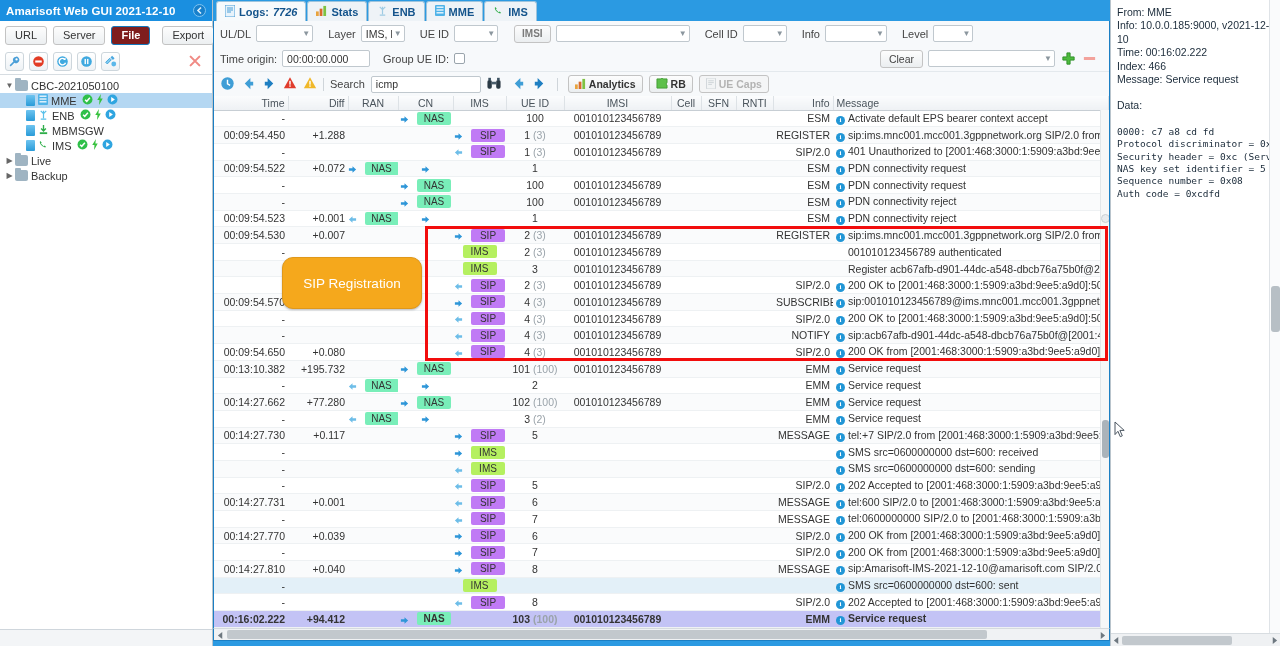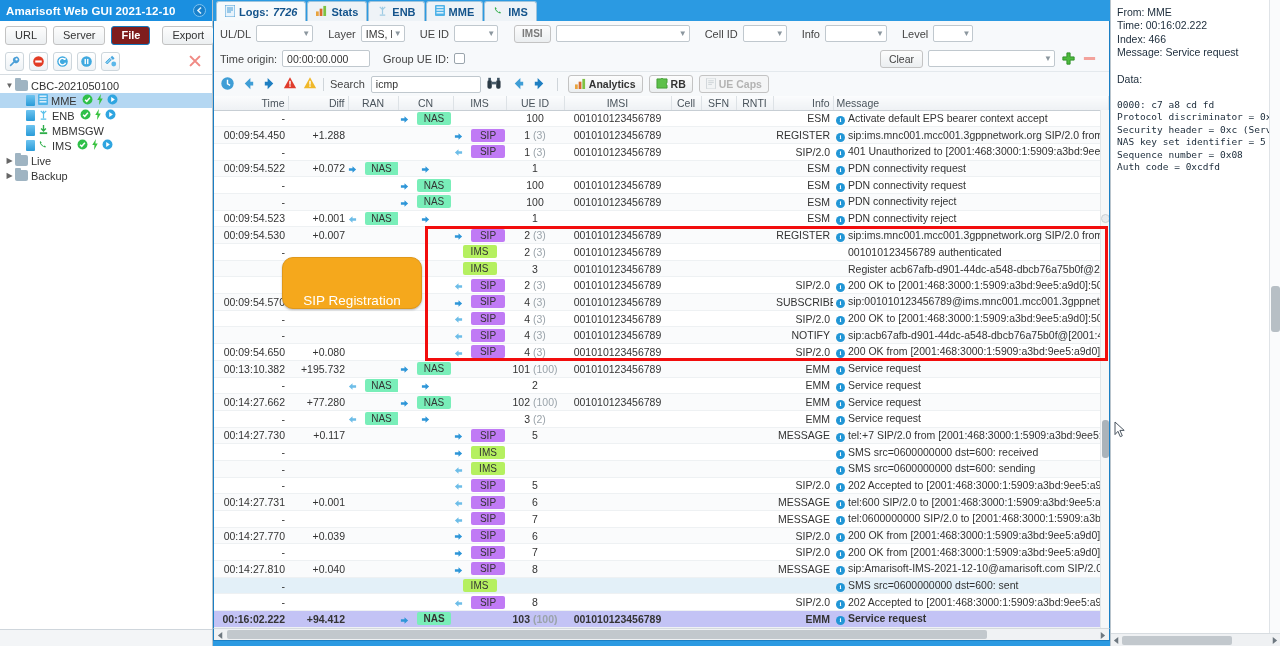--- a/index.html
+++ b/index.html
@@ -106,21 +106,21 @@
   .p-ims { background:#b5f060; }
   .arr { display:inline-block; width:9px; height:9px; vertical-align:middle; }
   .infoi { display:inline-block; width:9px; height:9px; border-radius:50%;
            background:#2196d6; color:#fff; font-size:7px; line-height:9px; text-align:center;
            font-weight:bold; margin-right:3px; font-family:"Liberation Serif", serif; }
   .cellwrap { display:flex; align-items:center; gap:8px; }
 
   
   #hl-box { position:absolute; border:3px solid #f20d0d; pointer-events:none; }
   #callout { position:absolute; background:#f5a81c; border:1px solid #e0981a; border-radius:11px;
-             color:#fff; font-size:13.5px; display:flex; align-items:flex-end; justify-content:center;
+             color:#fff; font-size:13.5px; display:flex; align-items:center; justify-content:center;
              box-shadow:0 1px 2px rgba(0,0,0,.25); }
   .vscroll { position:absolute; right:0; top:14px; bottom:0; width:9px; background:#f6f7f8;
              border-left:1px solid #e2e6e9; }
   .vthumb { position:absolute; left:1px; width:7px; background:#aab3ba; border-radius:3px; }
   .hscroll { height:13px; background:#f0f2f4; border:1px solid #1b7fc4; border-top:1px solid #d5dade;
              display:flex; align-items:center; }
   .hthumb { height:9px; background:#c2c8cd; border-radius:2px; }
   .bluebar { height:5px; background:#2b9ae2; }
 
   
@@ -1212,20 +1212,21 @@
       <span style="padding:0 3px;"><svg width="7" height="7" viewBox="0 0 8 8">
             <path d="M2 0l5 4-5 4z" fill="#6e7880"></path>
           </svg></span>
     </div>
     <div class="bluebar"></div>
   </div>
 
   <div id="right">
     <div class="detail">
       <div>From: MME</div>
+      <div>Info: 10.0.0.185:9000, v2021-12-10</div>
       <div>Time: 00:16:02.222</div>
       <div>Index: 466</div>
       <div>Message: Service request</div>
       <div style="height:13px;"></div>
       <div>Data:</div>
       <div style="height:13px;"></div>
       <div class="mono">0000:  c7 a8 cd fd</div>
       <div class="mono">Protocol discriminator = 0x7 (EPS</div>
       <div class="mono">Security header = 0xc (Service req</div>
       <div class="mono">NAS key set identifier = 5</div>

